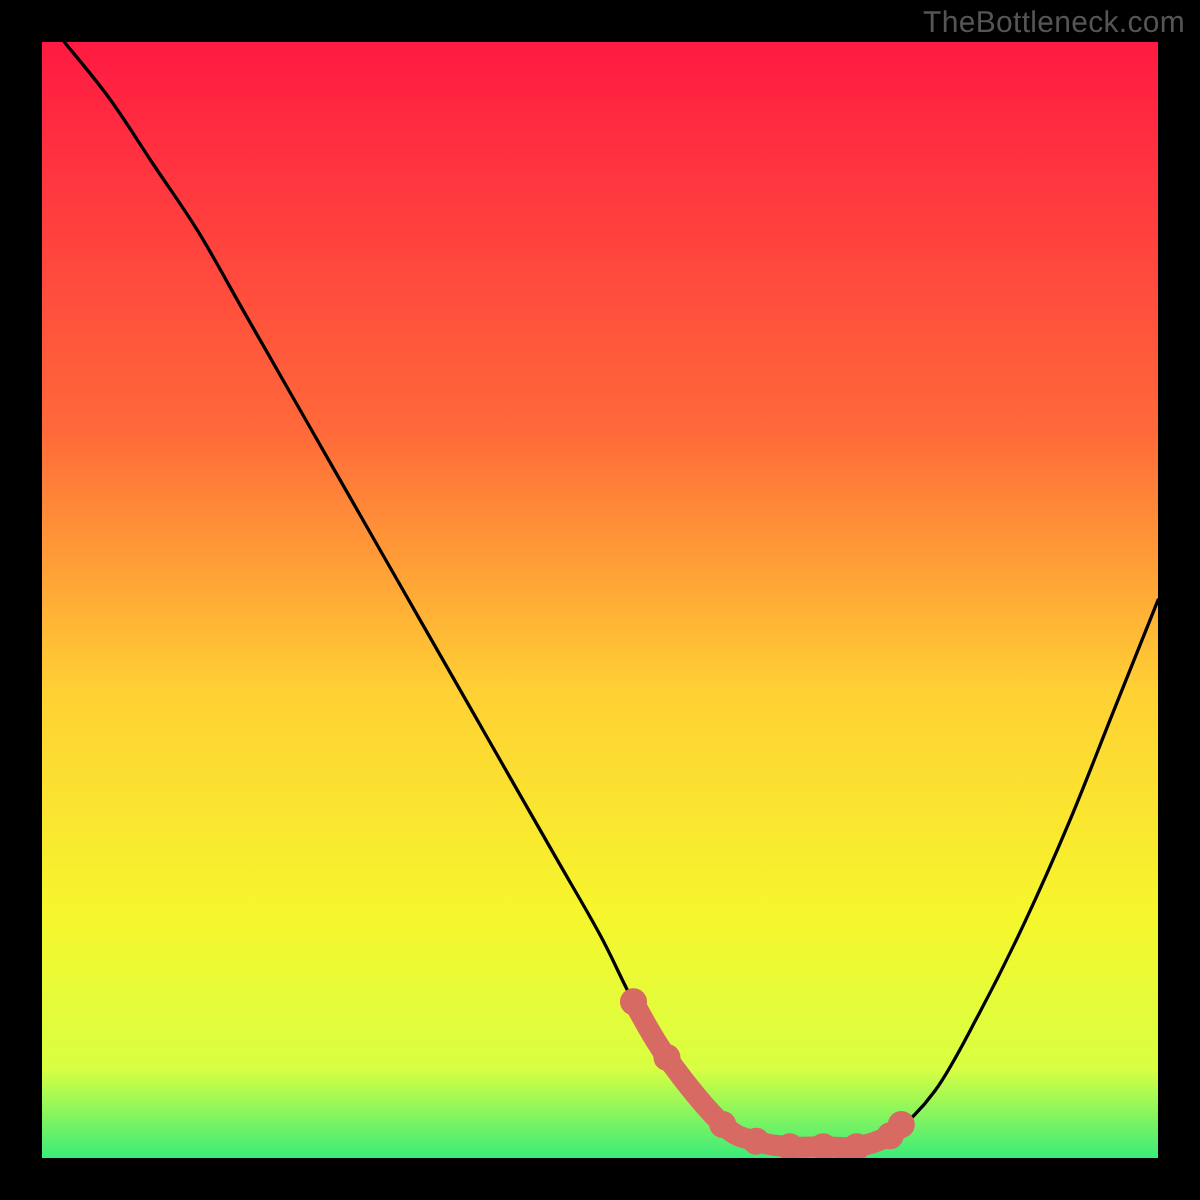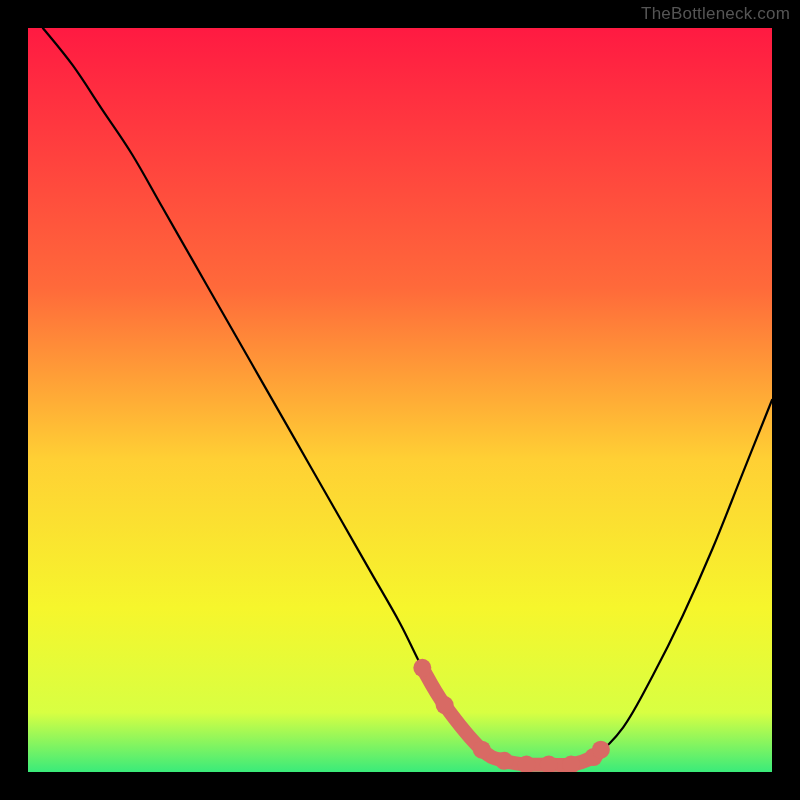--- a/index.html
+++ b/index.html
@@ -17,21 +17,21 @@
     top: 0;
     width: 800px;
     height: 800px;
     background: #000;
   }
   .attribution {
     position: absolute;
     top: 4px;
     right: 10px;
     color: #555;
-    font-size: 17px;
+    font-size: 20px;
     font-weight: 500;
     letter-spacing: 0.2px;
   }
   .plot-wrap {
     position: absolute;
     left: 28px;
     top: 28px;
     width: 744px;
     height: 744px;
   }

